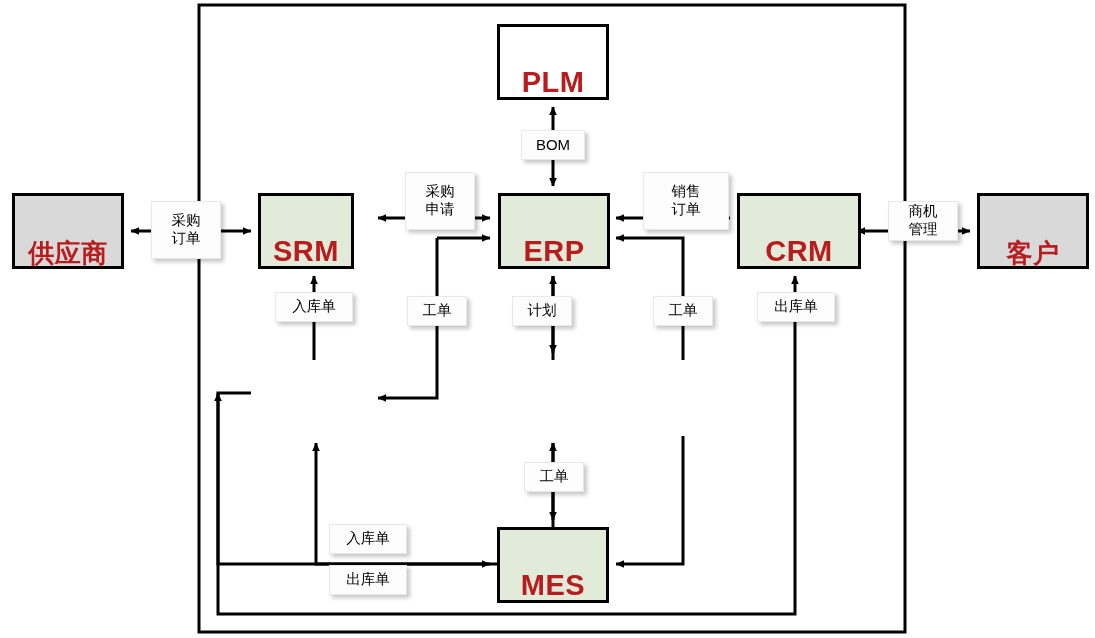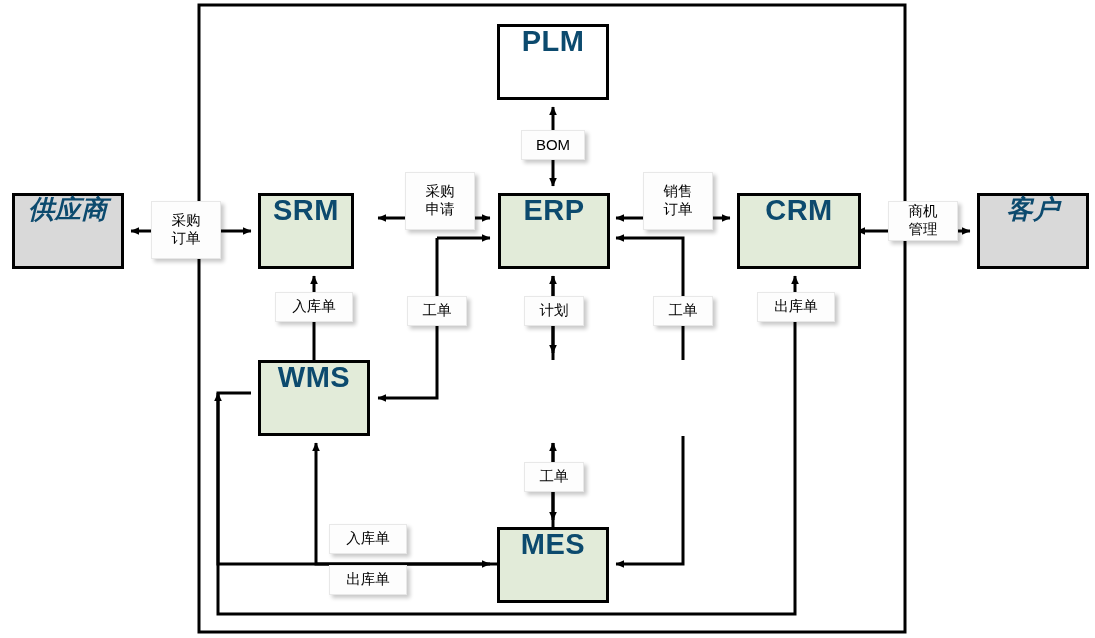--- a/index.html
+++ b/index.html
@@ -18,31 +18,31 @@
     position:absolute;
     left:0;top:0;
     width:1095px;height:638px;
     pointer-events:none;
   }
   .node{
     position:absolute;
     box-sizing:border-box;
     border:3px solid #000000;
     display:flex;
-    align-items:flex-start;
+    align-items:flex-end;
     justify-content:center;
     text-align:center;
     background:#ffffff;
-    color:#0c4a6e;
+    color:#b91c1c;
     font-weight:bold;
     letter-spacing:0.5px;
     line-height:1;
   }
   .node.green{background:#e2ebd9;}
-  .node.gray{background:#d9d9d9;font-style:italic;}
+  .node.gray{background:#d9d9d9;}
   .node.latin{font-size:29px;font-family:"Liberation Sans","DejaVu Sans",sans-serif;}
   .node.cjk{font-size:26px;font-family:"DejaVu Sans","Liberation Sans",sans-serif;}
   .edge-label{
     position:absolute;
     box-sizing:border-box;
     background:#fdfdfd;
     border:1px solid #e8e8e8;
     box-shadow:3px 3px 4px rgba(0,0,0,0.22);
     color:#000000;
     font-size:14.5px;
@@ -143,38 +143,35 @@
     </div>
   <div class="node green latin" style="left:498px;top:193px;width:112px;height:76px;">
       <span>ERP</span>
     </div>
   <div class="node green latin" style="left:737px;top:193px;width:124px;height:76px;">
       <span>CRM</span>
     </div>
   <div class="node gray cjk" style="left:977px;top:193px;width:112px;height:76px;">
       <span>客户</span>
     </div>
-  <div class="node green latin" style="left:258px;top:360px;width:112px;height:76px;">
-      <span>WMS</span>
-    </div>
   <div class="node green latin" style="left:497px;top:527px;width:112px;height:76px;">
       <span>MES</span>
     </div>
 
   <div class="edge-label" style="left:151px;top:201px;width:70px;height:58px;">采购
 订单</div>
   <div class="edge-label lat" style="left:521px;top:130px;width:64px;height:30px;">BOM</div>
   <div class="edge-label" style="left:405px;top:172px;width:70px;height:58px;">采购
 申请</div>
-  <div class="edge-label" style="left:643px;top:172px;width:70px;height:58px;">销售
+  <div class="edge-label" style="left:643px;top:172px;width:86px;height:58px;">销售
 订单</div>
   <div class="edge-label" style="left:888px;top:201px;width:70px;height:40px;">商机
 管理</div>
   <div class="edge-label" style="left:275px;top:292px;width:78px;height:30px;">入库单</div>
   <div class="edge-label" style="left:407px;top:296px;width:60px;height:30px;">工单</div>
-  <div class="edge-label" style="left:524px;top:296px;width:60px;height:30px;">计划</div>
+  <div class="edge-label" style="left:512px;top:296px;width:60px;height:30px;">计划</div>
   <div class="edge-label" style="left:653px;top:296px;width:60px;height:30px;">工单</div>
   <div class="edge-label" style="left:757px;top:292px;width:78px;height:30px;">出库单</div>
   <div class="edge-label" style="left:524px;top:462px;width:60px;height:30px;">工单</div>
   <div class="edge-label" style="left:329px;top:524px;width:78px;height:30px;">入库单</div>
   <div class="edge-label" style="left:329px;top:565px;width:78px;height:30px;">出库单</div>
 
 </div>
 
 </body></html>

